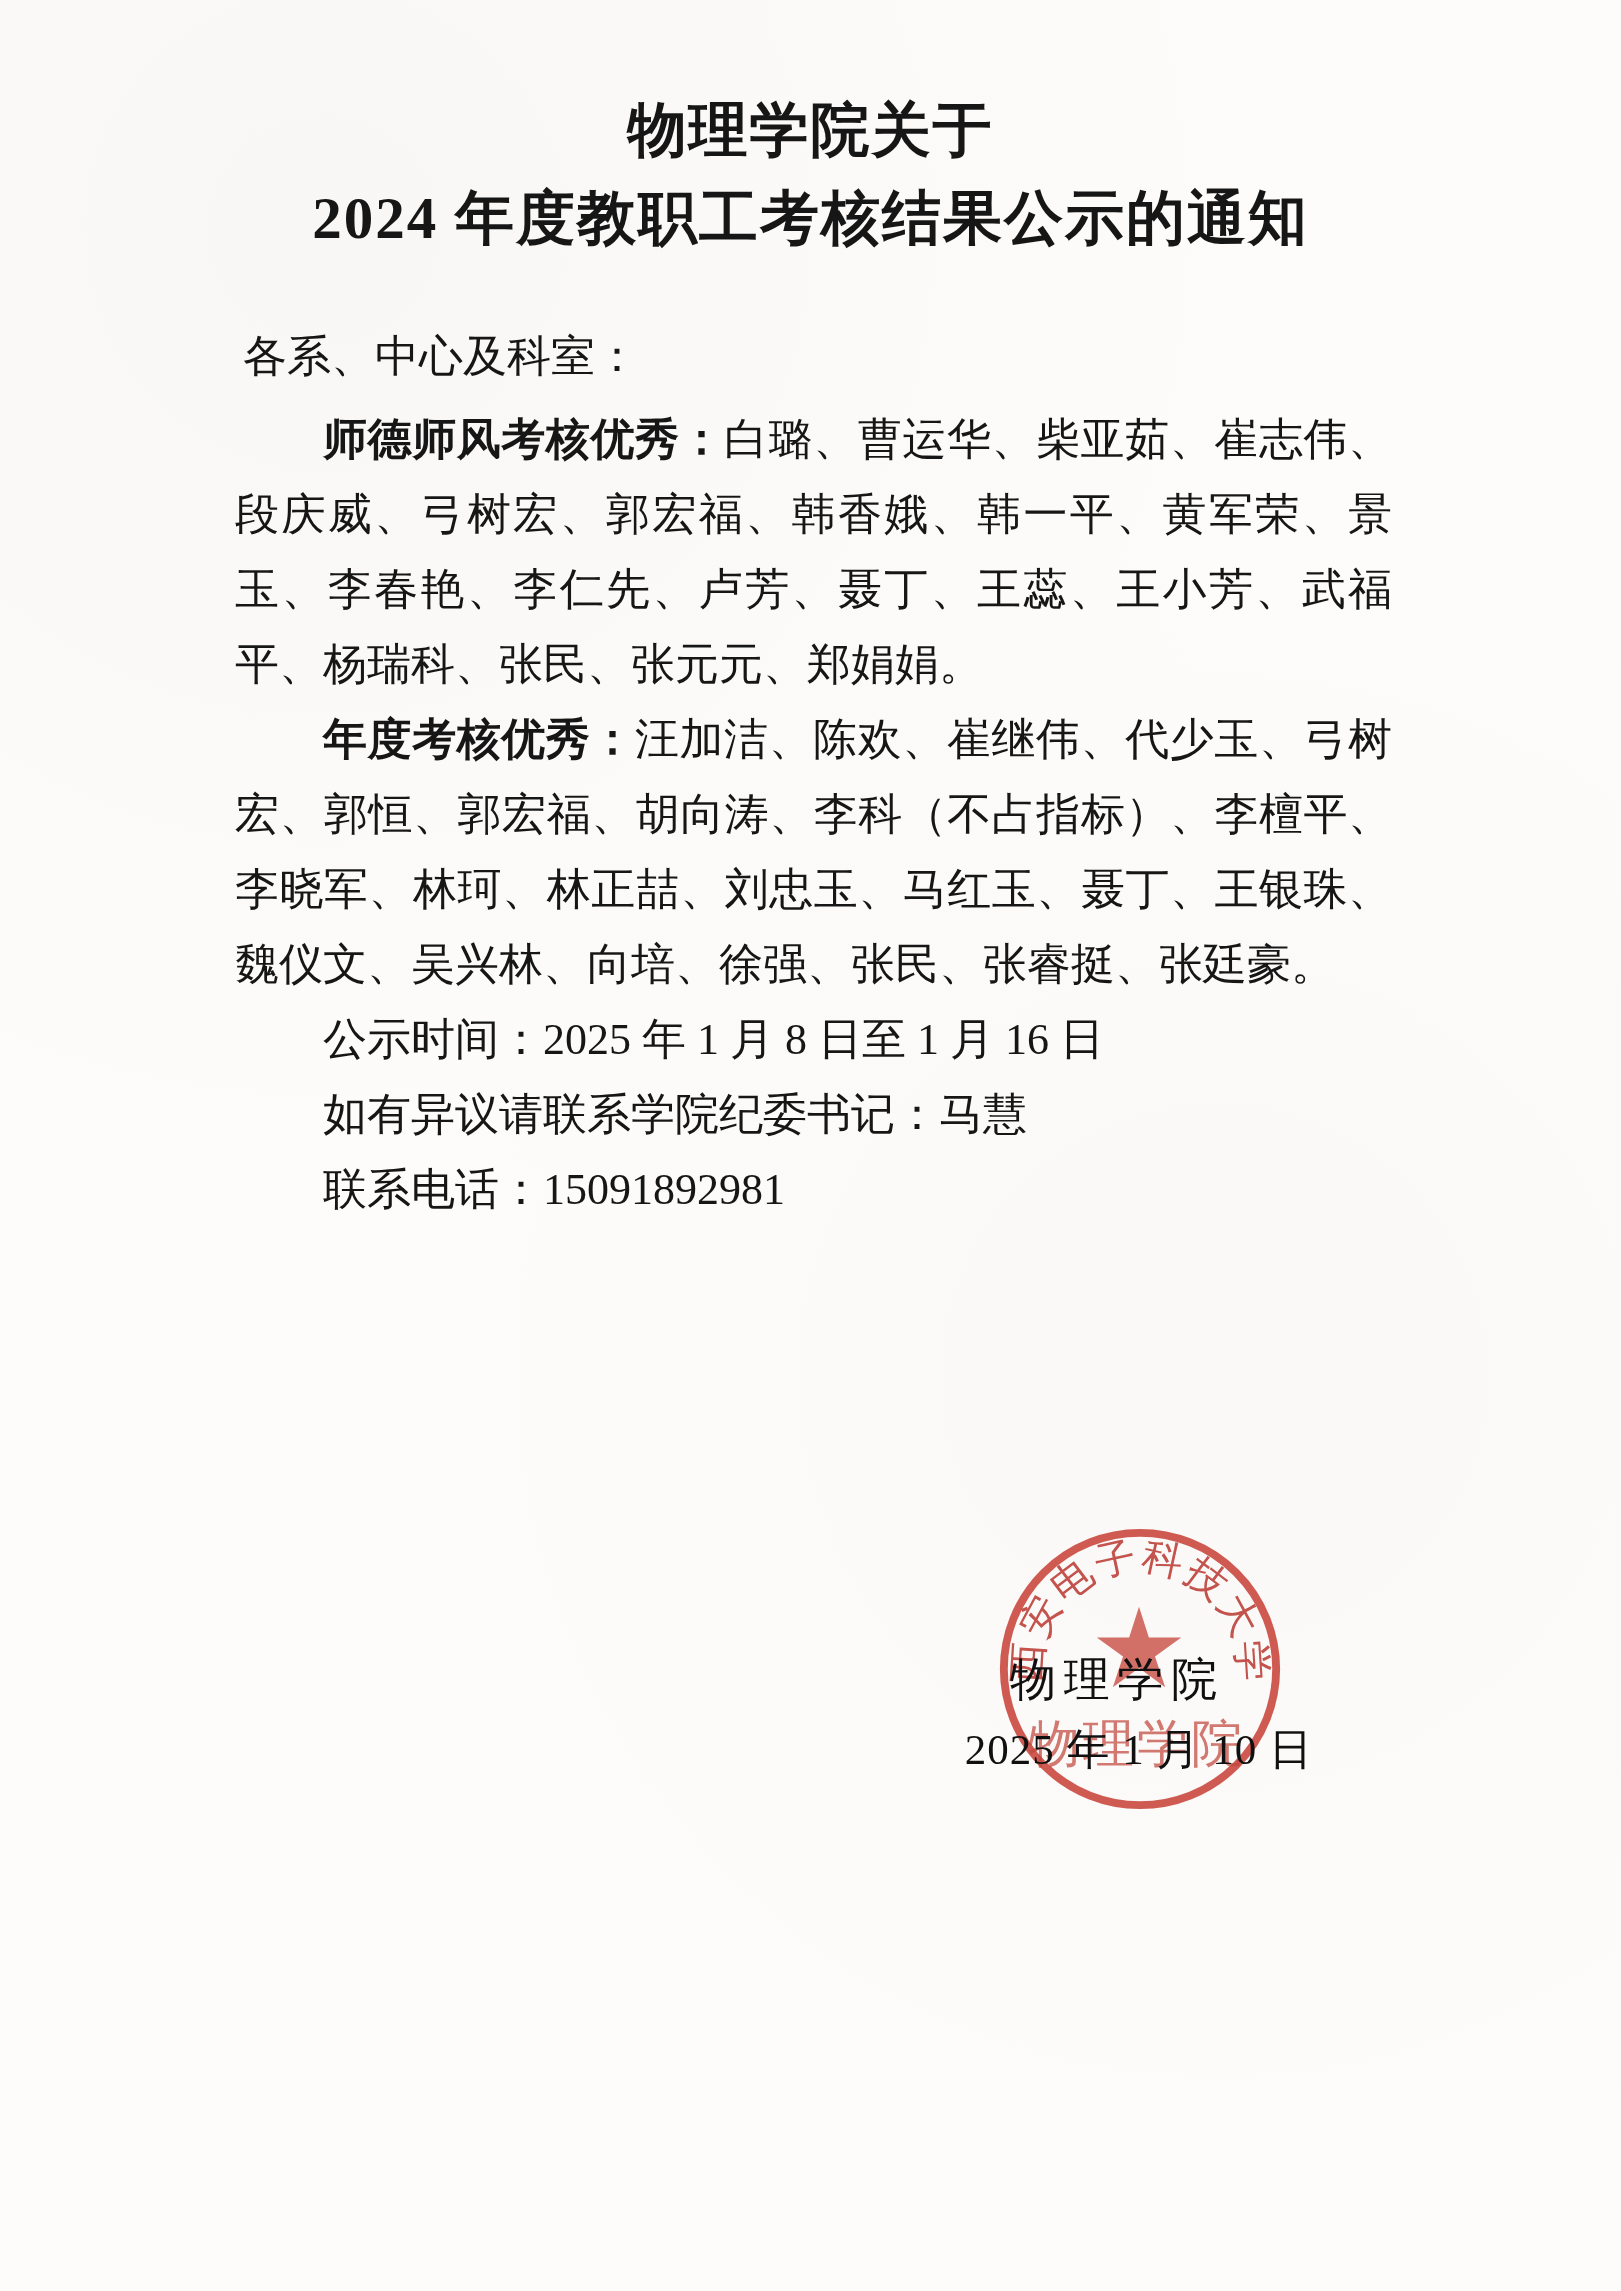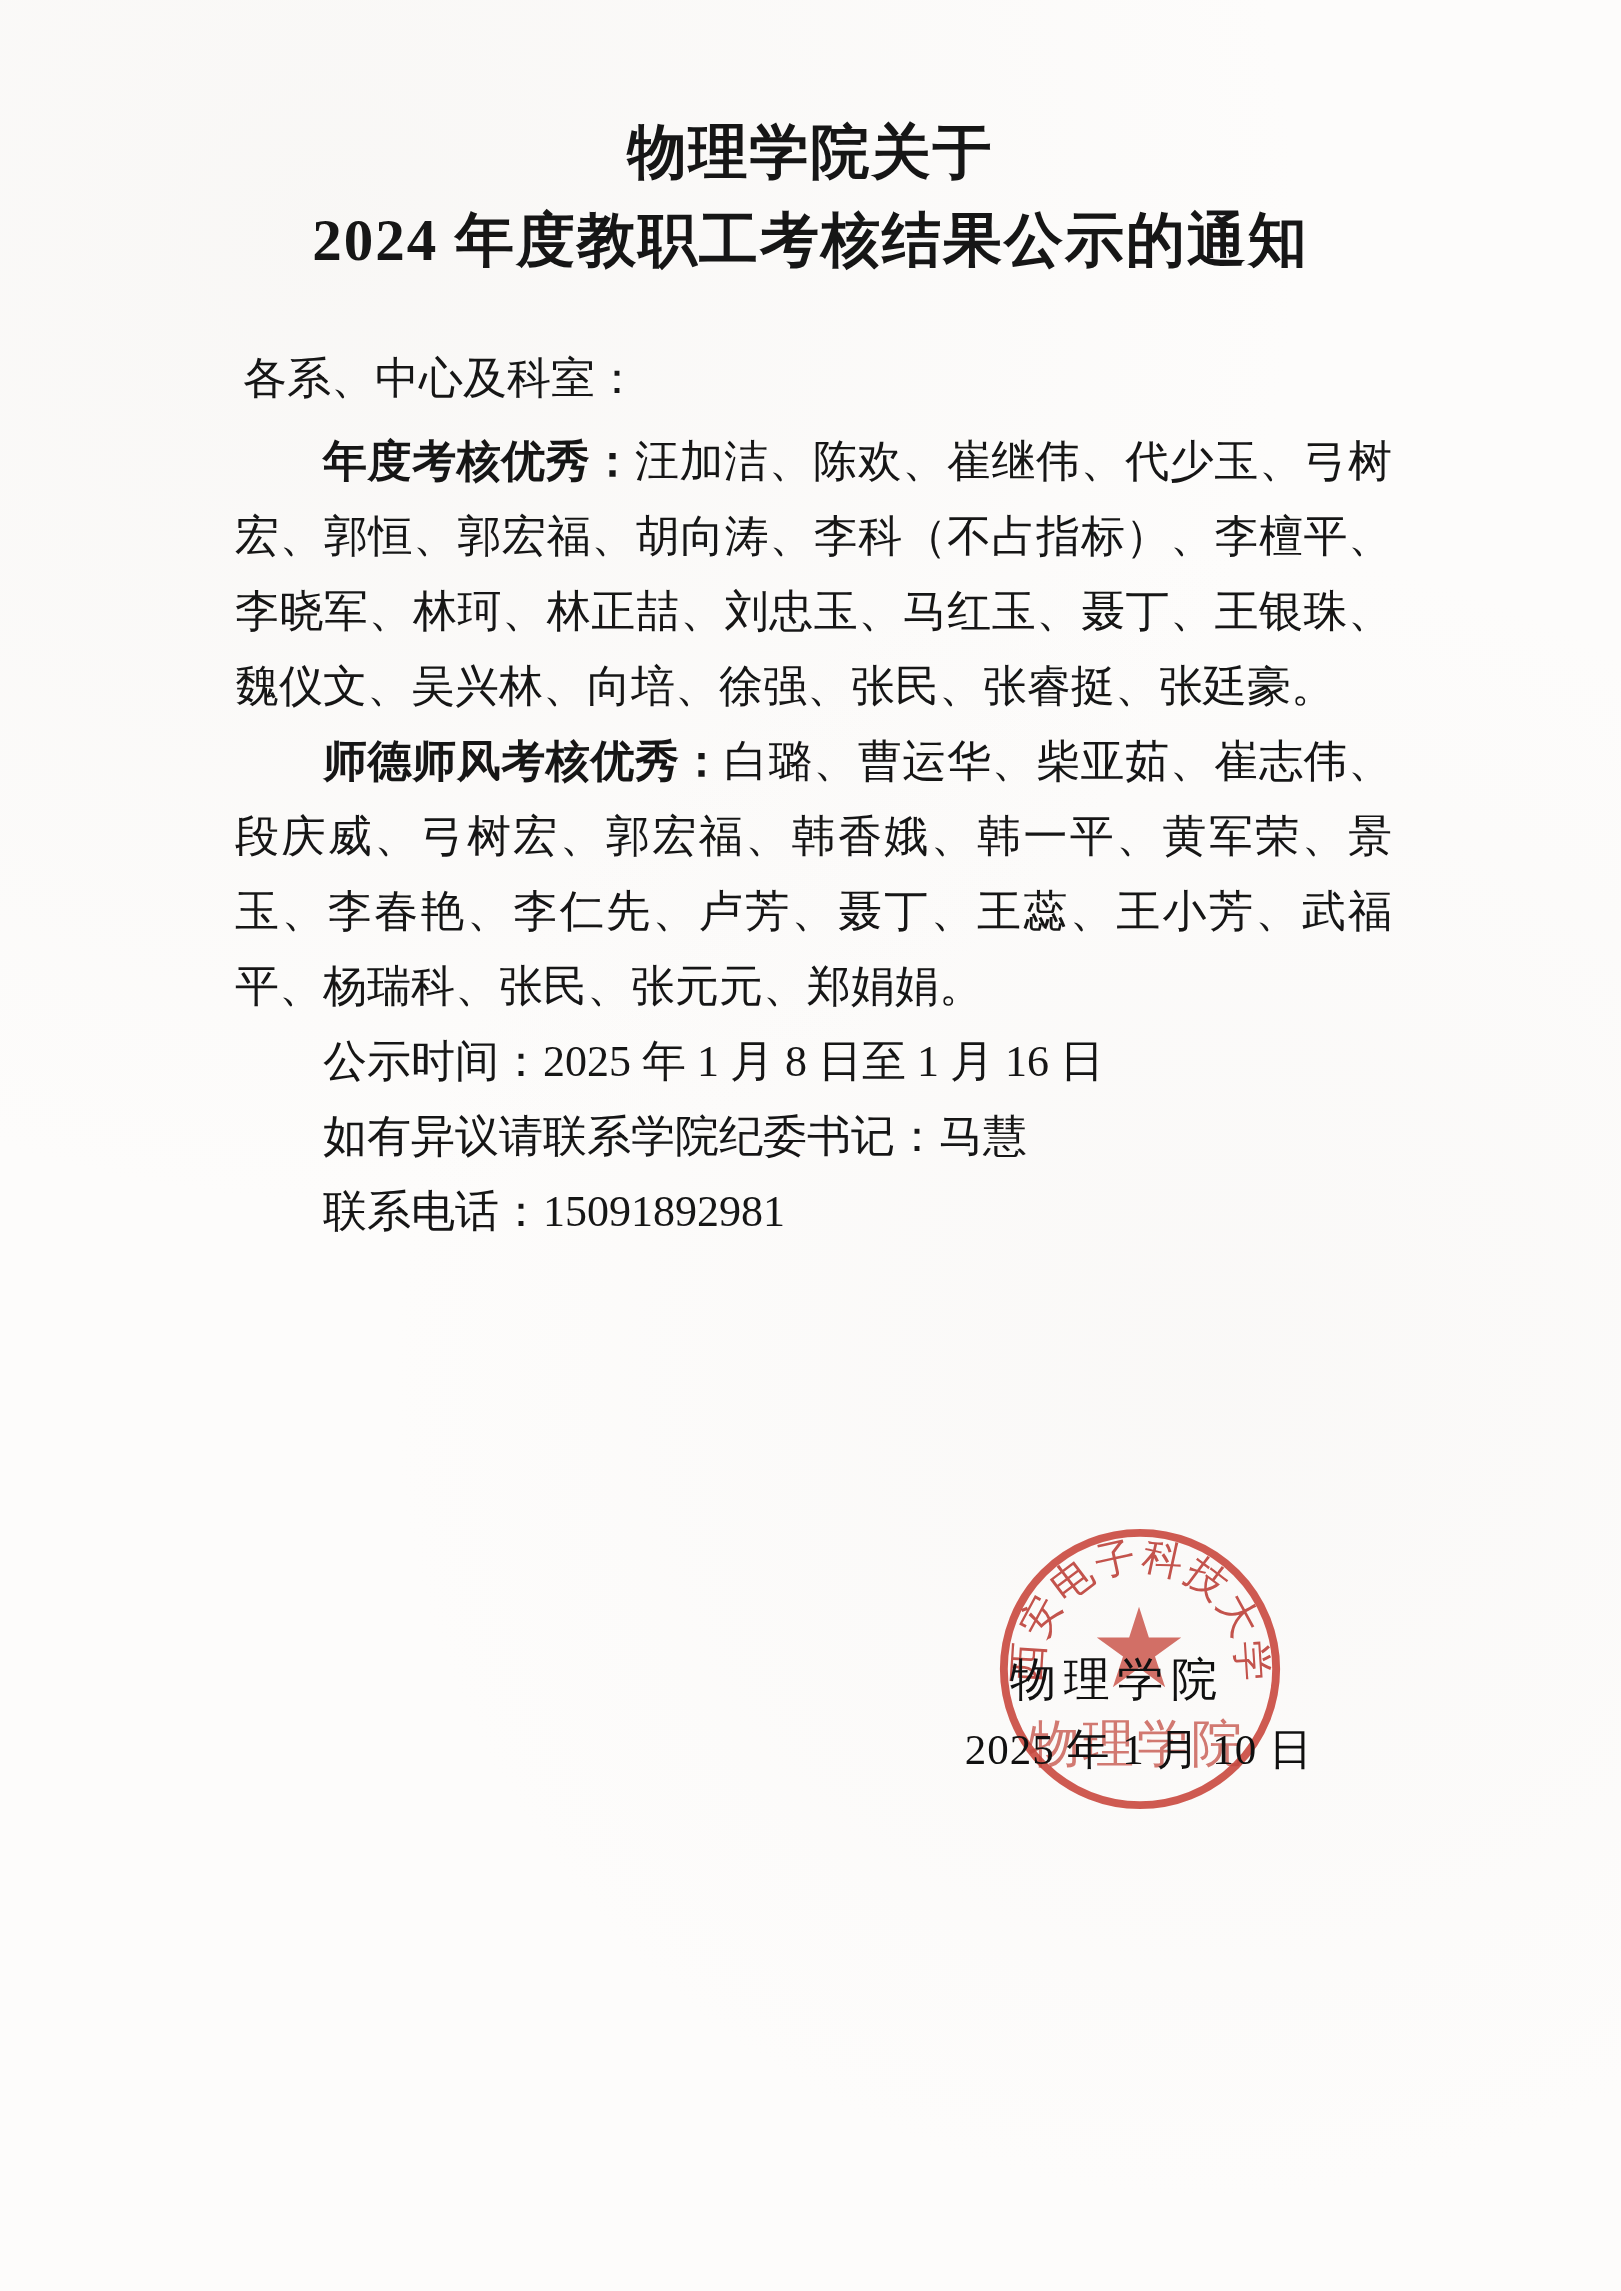--- a/index.html
+++ b/index.html
@@ -9,21 +9,21 @@
     margin:0 auto;
     background:
       radial-gradient(circle at 20% 10%, rgba(240,238,235,.35), rgba(255,255,255,0) 40%),
       radial-gradient(circle at 75% 60%, rgba(242,240,238,.3), rgba(255,255,255,0) 45%),
       #fdfcfb;
     font-family:"Liberation Serif","DejaVu Serif",serif;
     color:#161616;
     overflow:hidden;
   }
   .titles{
-    padding-top:108px;
+    padding-top:86px;
     text-align:center;
     font-size:59px;
     font-weight:700;
     line-height:88px;
     letter-spacing:2px;
   }
   .content{
     margin:57px 229px 0 235px;
     font-size:44px;
     line-height:75px;
@@ -58,23 +58,23 @@
 
   <div class="titles">
     <div>物理学院关于</div>
     <div>2024 年度教职工考核结果公示的通知</div>
   </div>
 
   <div class="content">
     <p class="salutation">各系、中心及科室：</p>
 
 
+    <p class="para"><span class="lead">师德师风考核优秀：</span><span>白璐、曹运华、柴亚茹、崔志伟、段庆威、弓树宏、郭宏福、韩香娥、韩一平、黄军荣、景玉、李春艳、李仁先、卢芳、聂丁、王蕊、王小芳、武福平、杨瑞科、张民、张元元、郑娟娟。</span></p>
+
     <p class="para"><span class="lead">年度考核优秀：</span><span>汪加洁、陈欢、崔继伟、代少玉、弓树宏、郭恒、郭宏福、胡向涛、李科（不占指标）、李檀平、李晓军、林珂、林正喆、刘忠玉、马红玉、聂丁、王银珠、魏仪文、吴兴林、向培、徐强、张民、张睿挺、张廷豪。</span></p>
-
-    <p class="para"><span class="lead">师德师风考核优秀：</span><span>白璐、曹运华、柴亚茹、崔志伟、段庆威、弓树宏、郭宏福、韩香娥、韩一平、黄军荣、景玉、李春艳、李仁先、卢芳、聂丁、王蕊、王小芳、武福平、杨瑞科、张民、张元元、郑娟娟。</span></p>
 
     <p class="para short"><span class="lead"></span><span>公示时间：2025 年 1 月 8 日至 1 月 16 日</span></p>
 
     <p class="para short"><span class="lead"></span><span>如有异议请联系学院纪委书记：马慧</span></p>
 
     <p class="para short"><span class="lead"></span><span>联系电话：15091892981</span></p>
   </div>
 
   <svg class="seal" viewBox="0 0 300 300" aria-hidden="true">
     <circle cx="150" cy="150" r="138" fill="none" stroke="#c5372c" stroke-width="8" opacity=".88"></circle>

